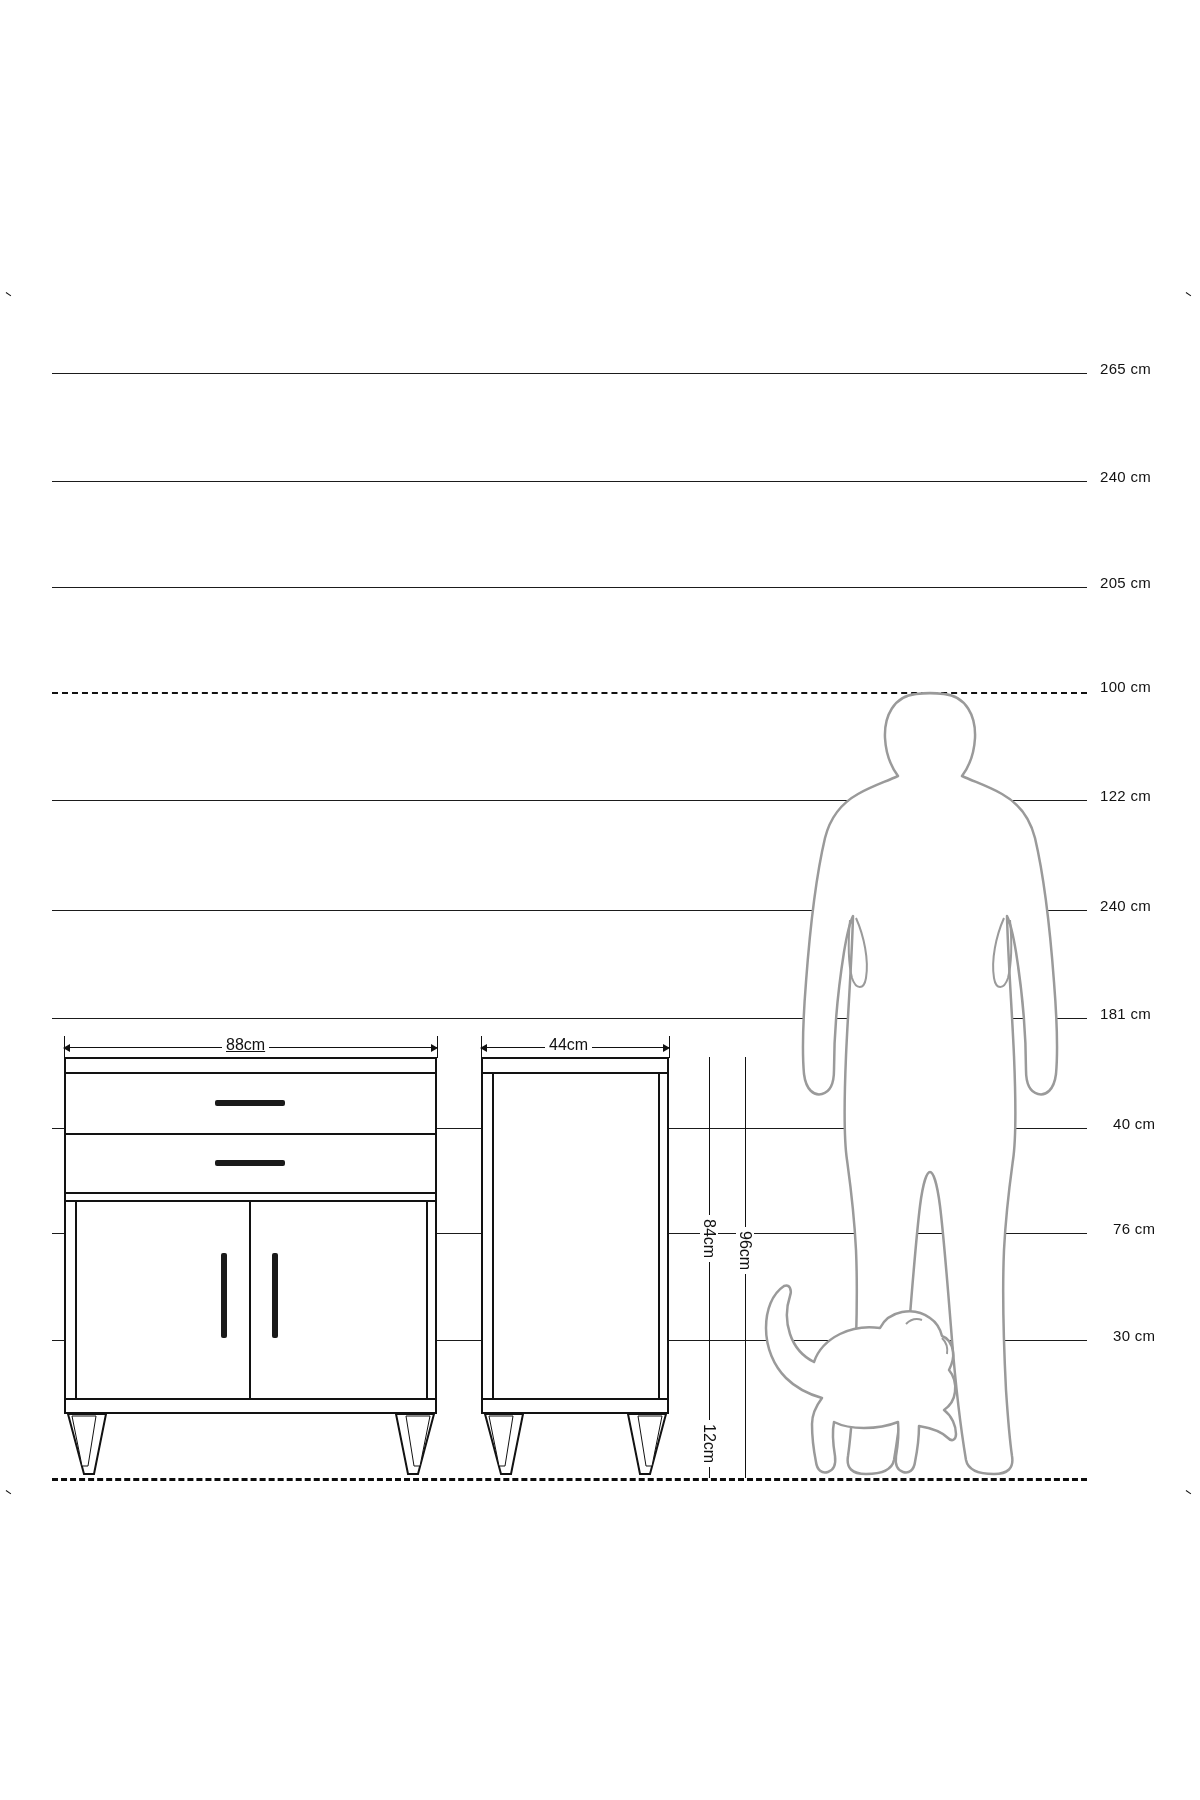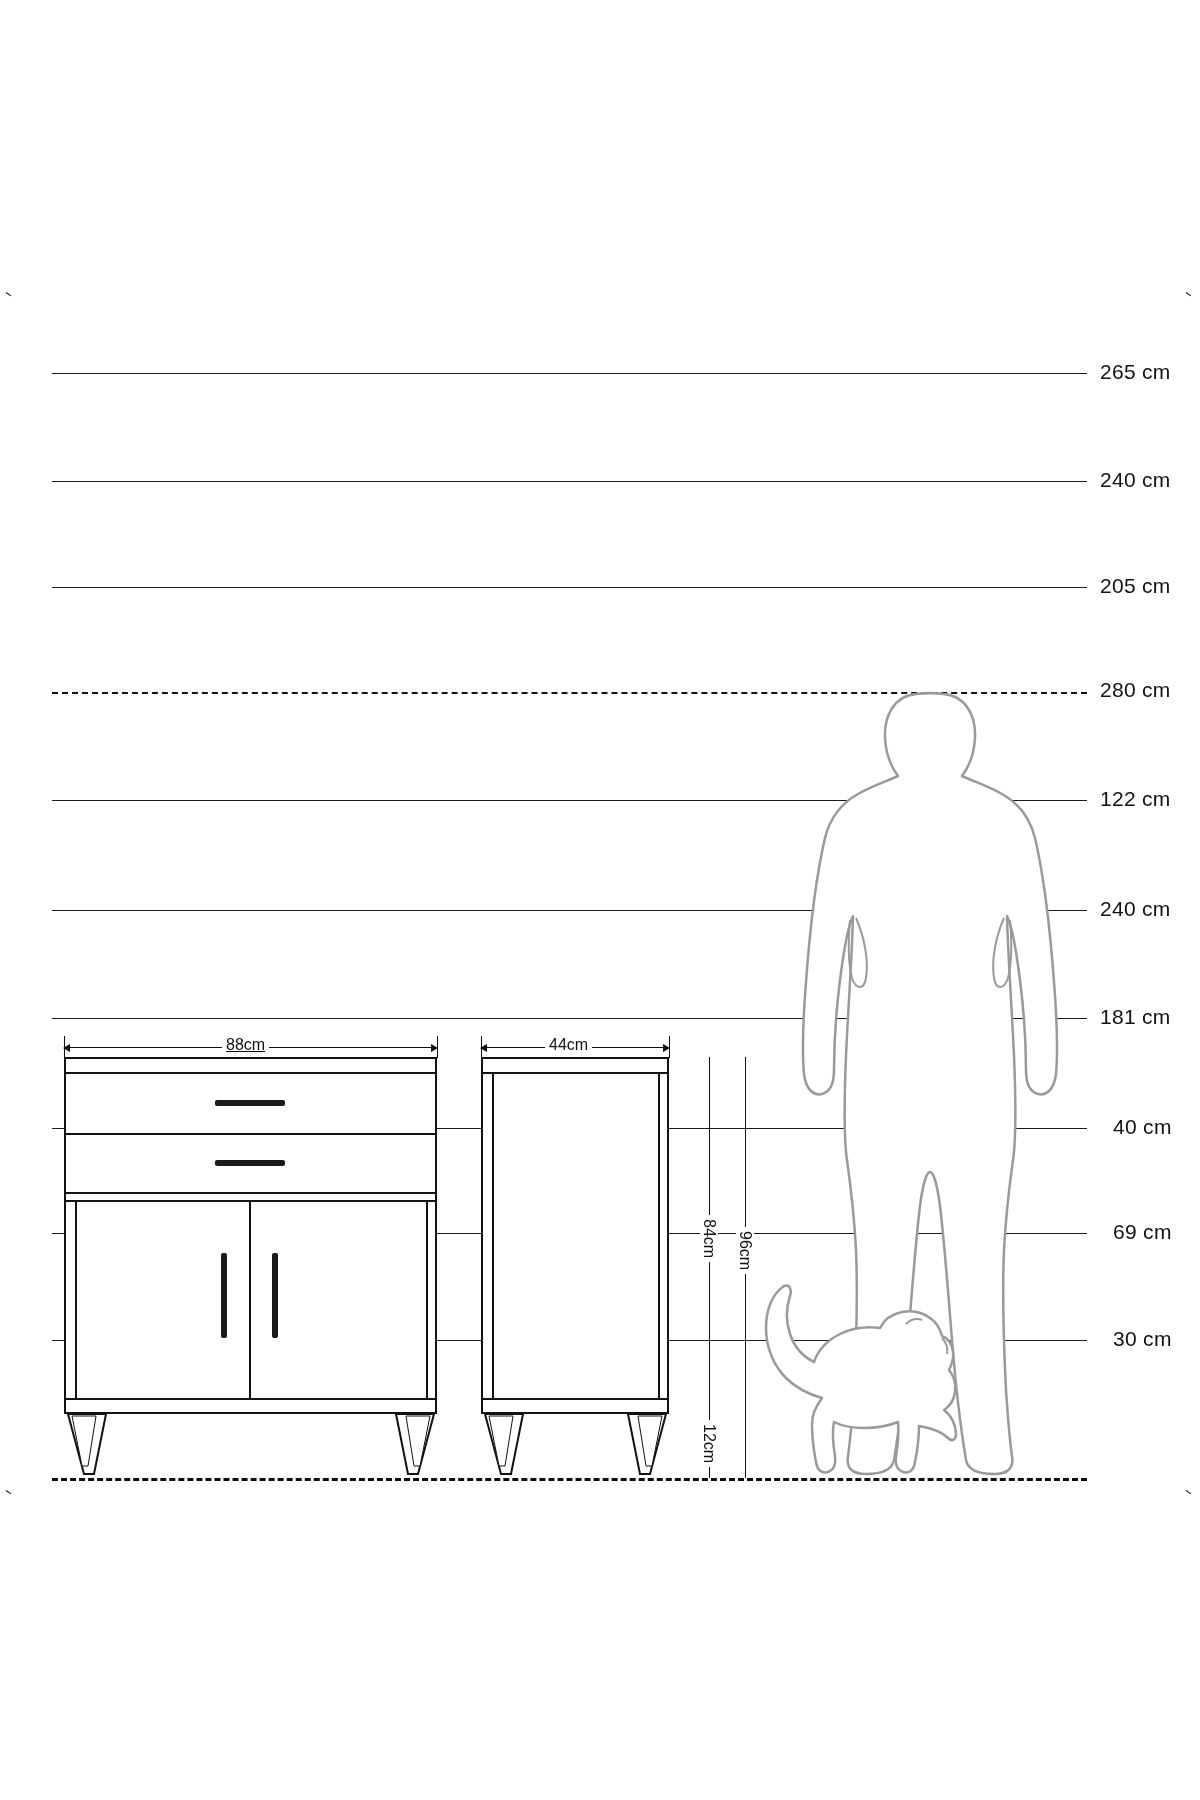--- a/index.html
+++ b/index.html
@@ -39,21 +39,21 @@
   }
 
   
   .guide {
     position: absolute;
     height: 0;
     border-top: 1px solid #1b1b1b;
   }
   .guide-label {
     position: absolute;
-    font-size: 21px;
+    font-size: 15px;
     letter-spacing: 0.3px;
     color: #121212;
     white-space: nowrap;
   }
   .guide-dash {
     position: absolute;
     height: 0;
     border-top: 2px dashed #111;
   }
   .floor-line {
@@ -157,36 +157,36 @@
   <div class="guide" style="left:52px; top:373px; width:1035px;"></div>
   <div class="guide-label" style="left:1100px; top:360px;">265 cm</div>
 
   <div class="guide" style="left:52px; top:481px; width:1035px;"></div>
   <div class="guide-label" style="left:1100px; top:468px;text-align:center;">240 cm</div>
 
   <div class="guide" style="left:52px; top:587px; width:1035px;"></div>
   <div class="guide-label" style="left:1100px; top:574px;">205 cm</div>
 
   <div class="guide-dash" style="left:52px; top:692px; width:1035px;"></div>
-  <div class="guide-label" style="left:1100px; top:678px;">280 cm</div>
+  <div class="guide-label" style="left:1100px; top:678px;">100 cm</div>
 
   <div class="guide" style="left:52px; top:800px; width:1035px;"></div>
   <div class="guide-label" style="left:1100px; top:787px;">122 cm</div>
 
   <div class="guide" style="left:52px; top:910px; width:1035px;"></div>
   <div class="guide-label" style="left:1100px; top:897px;">240 cm</div>
 
   <div class="guide" style="left:52px; top:1018px; width:1035px;"></div>
   <div class="guide-label" style="left:1100px; top:1005px;">181 cm</div>
 
   <div class="guide" style="left:52px; top:1128px; width:1035px;"></div>
   <div class="guide-label" style="left:1113px; top:1115px;">40 cm</div>
 
   <div class="guide" style="left:52px; top:1233px; width:1035px;"></div>
-  <div class="guide-label" style="left:1113px; top:1220px;">69 cm</div>
+  <div class="guide-label" style="left:1113px; top:1220px;">76 cm</div>
 
   <div class="guide" style="left:52px; top:1340px; width:1035px;"></div>
   <div class="guide-label" style="left:1113px; top:1327px;">30 cm</div>
 
   <div class="floor-line" style="left:52px; top:1478px; width:1035px;"></div>
 
   <div class="dim-tick" style="left:64px; top:1036px; height:22px;"></div>
   <div class="dim-tick" style="left:437px; top:1036px; height:22px;"></div>
   <div class="dim-h" style="left:64px; top:1047px; width:373px;"></div>
   <div class="dim-label-h" style="left:222px; top:1036px;text-decoration:underline;">88cm</div>

